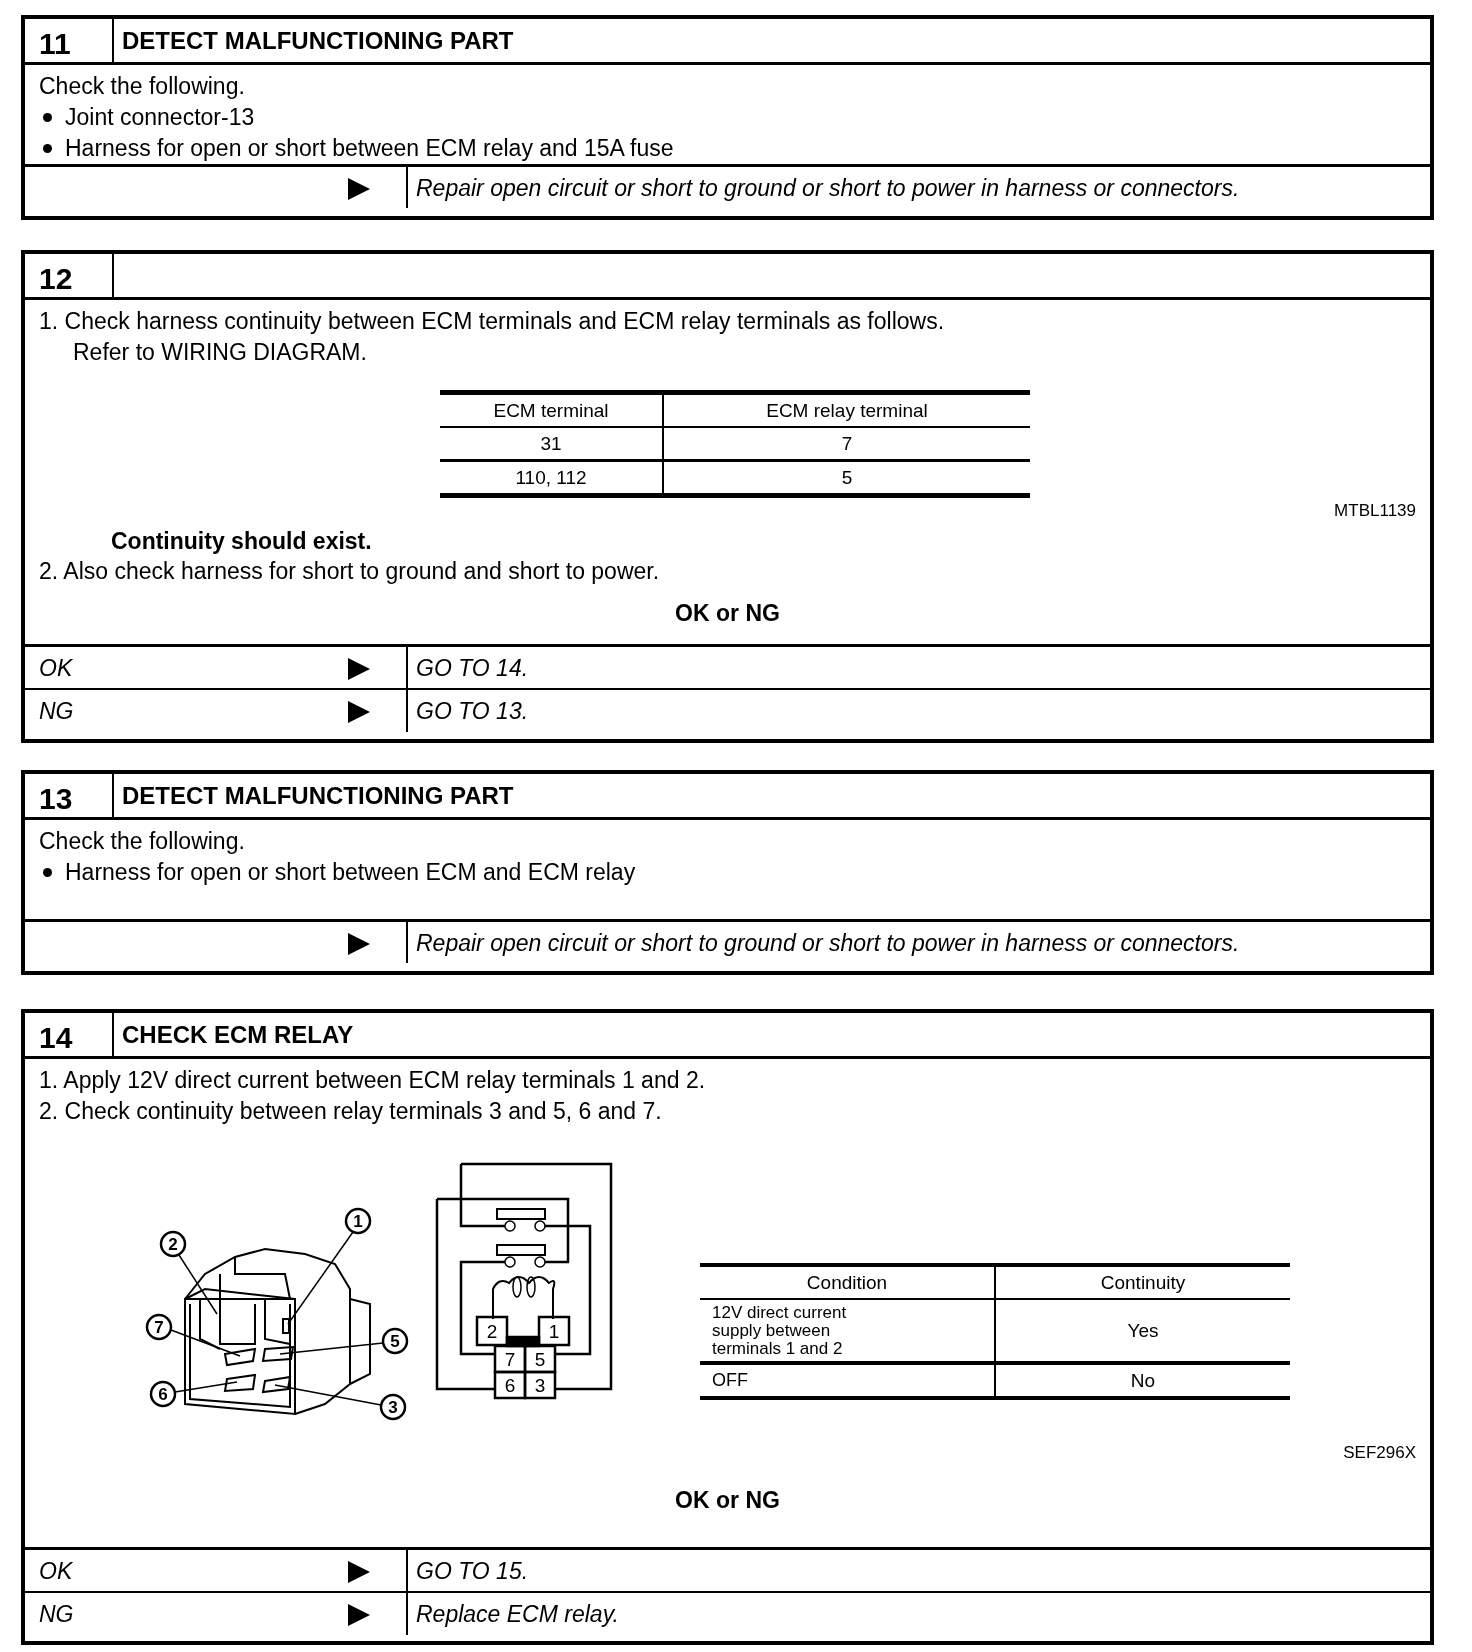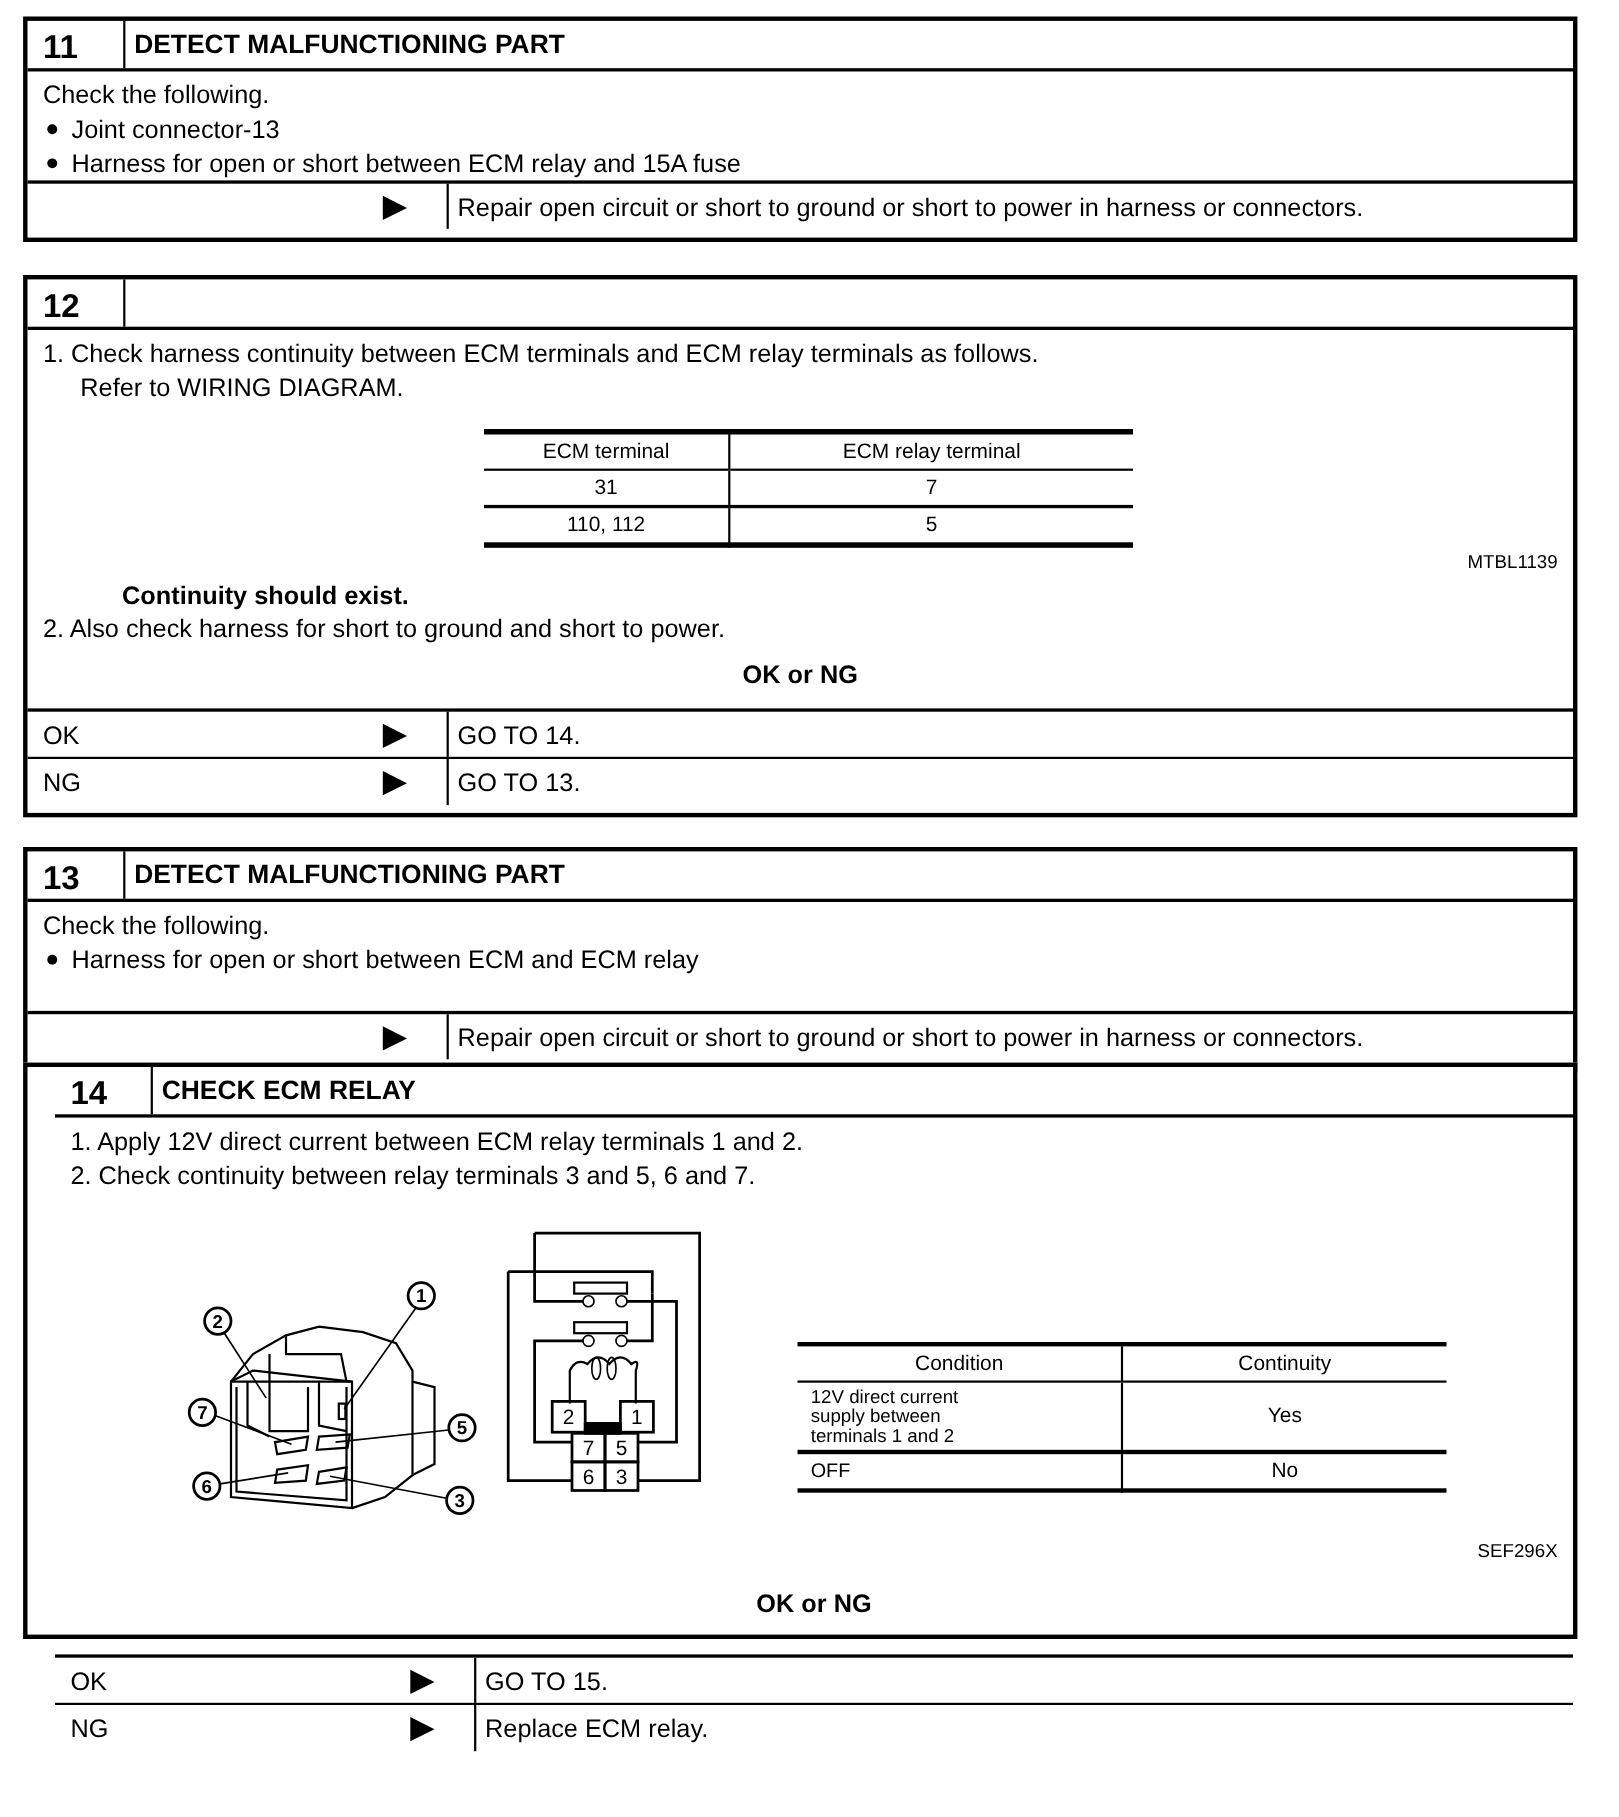--- a/index.html
+++ b/index.html
@@ -8,21 +8,21 @@
 
   .step { position: absolute; left: 21px; width: 1413px; border: 4px solid #000; background: #fff; }
   .step-head { display: flex; height: 46px; border-bottom: 3px solid #000; }
   .step-num { width: 89px; border-right: 2px solid #000; font-weight: bold; font-size: 30px; padding: 8px 0 0 14px; }
   .step-title { flex: 1; font-weight: bold; font-size: 24px; padding: 8px 0 0 8px; }
   .step-body { position: relative; padding: 6px 0 0 14px; line-height: 31px; }
   .bullet { display: flex; align-items: center; }
   .bullet-dot { width: 9px; height: 9px; border-radius: 50%; background: #000; margin: 0 13px 0 4px; }
   .indent { padding-left: 34px; }
 
-  .result-row { display: flex; height: 44px; border-top: 3px solid #000; }
+  .result-row { display: flex; height: 44px; border-top: 3px solid #000; font-style: italic; }
   .result-row.thin { border-top: 2px solid #000; }
   .result-key { position: relative; width: 383px; border-right: 2px solid #000; padding: 8px 0 0 14px; }
   .result-val { flex: 1; padding: 8px 0 0 8px; }
   .arrow-icon { position: absolute; right: 36px; top: 11px; width: 0; height: 0;
                 border-top: 11px solid transparent; border-bottom: 11px solid transparent; border-left: 22px solid #000; }
 
   .ok-ng { text-align: center; font-weight: bold; height: 44px; padding-top: 8px; }
 
   table.spec { position: absolute; border-collapse: collapse; font-size: 19px; }
   table.spec td, table.spec th { font-weight: normal; text-align: center; height: 31px; }
@@ -109,21 +109,21 @@
       </div>
   </div>
   <div class="result-row">
     <div class="result-key">
         <span class="arrow-icon"></span>
       </div>
     <div class="result-val">Repair open circuit or short to ground or short to power in harness or connectors.</div>
   </div>
 </div>
 
-<div class="step" style="top:966px; height:524px;padding-left:25px;">
+<div class="step" style="top:1009px; height:636px;">
   <div class="step-head">
     <div class="step-num">14</div>
     <div class="step-title">CHECK ECM RELAY</div>
   </div>
   <div class="step-body" style="height:488px;">
     <div>1.  Apply 12V direct current between ECM relay terminals 1 and 2.</div>
     <div>2.  Check continuity between relay terminals 3 and 5, 6 and 7.</div>
 
     <svg style="position:absolute; left:90px; top:130px;" width="320" height="260" viewBox="0 0 320 260" fill="none" stroke="#000" stroke-width="2">
 

